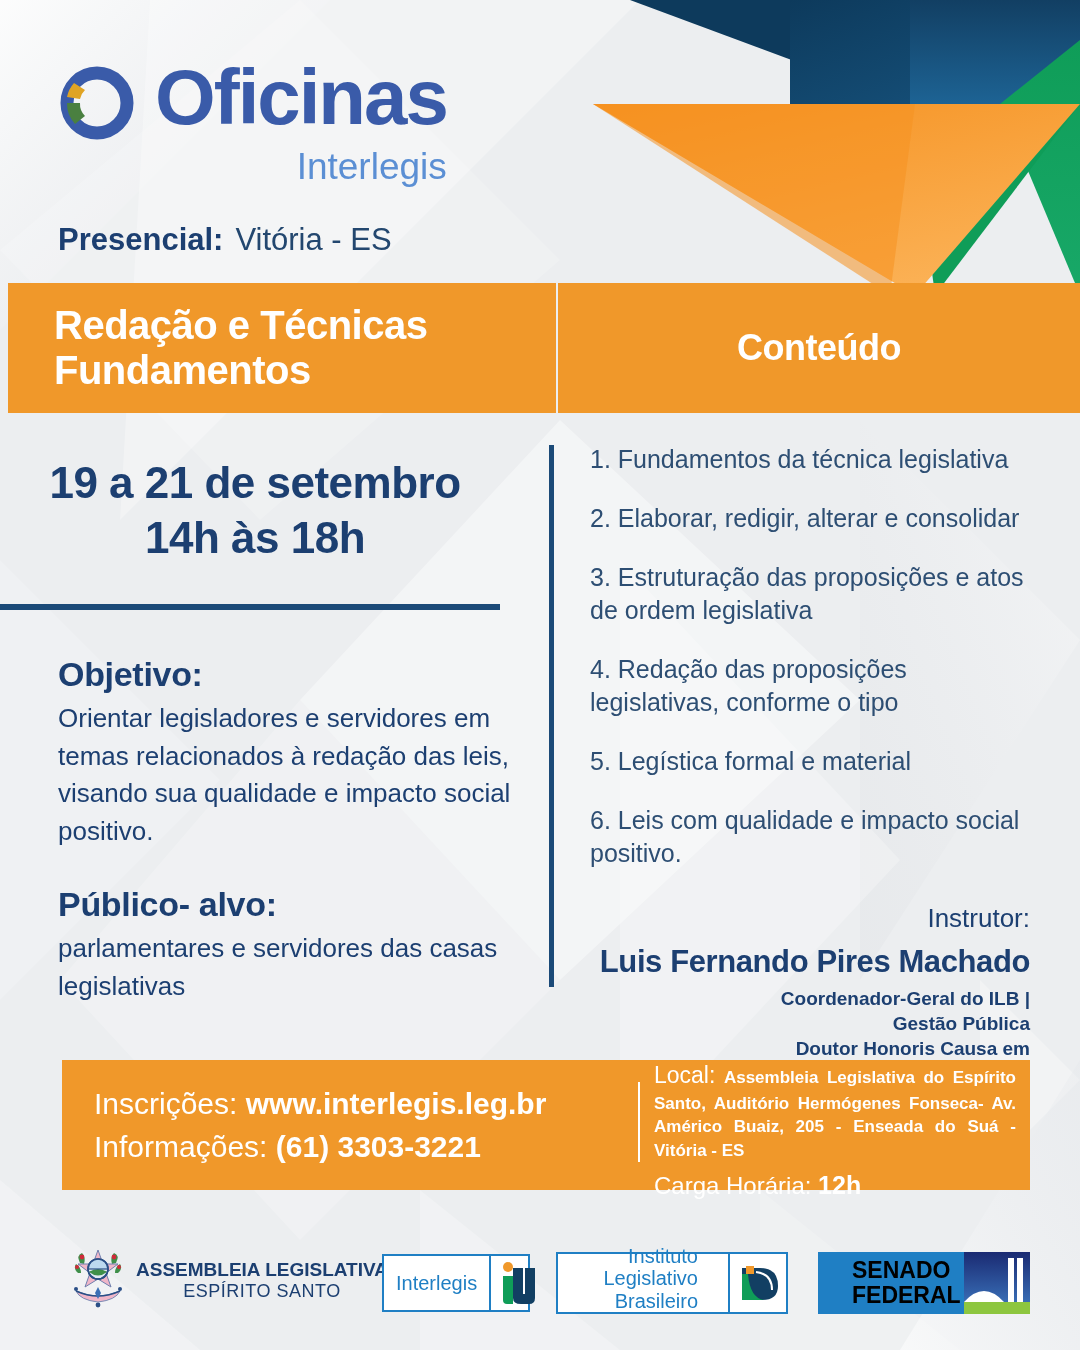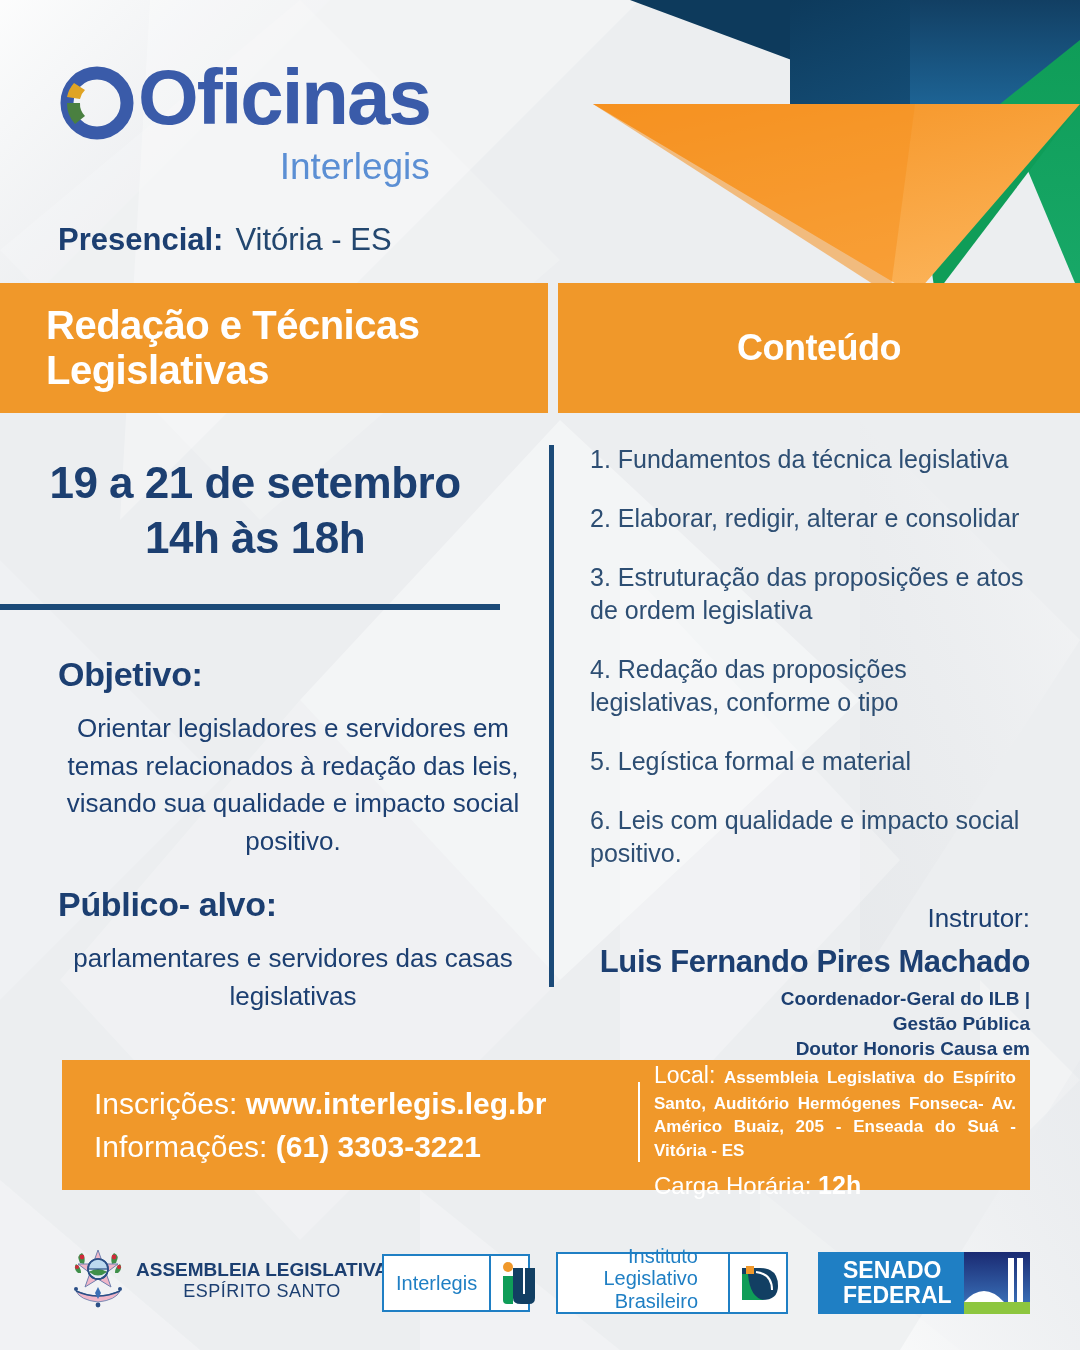--- a/index.html
+++ b/index.html
@@ -18,39 +18,39 @@
   }
 
   
   .bg-layer { position:absolute; inset:0; pointer-events:none; }
 
   
   .geo { position:absolute; top:0; right:0; width:520px; height:300px; }
 
   
   .logo-wrap { position:absolute; left:58px; top:58px; }
-  .logo-row { display:flex; align-items:flex-start; }
+  .logo-row { display:flex; align-items:flex-start;gap:17px; }
   .logo-o { position:relative; width:78px; height:78px; margin-top:6px; }
   .logo-word {
     font-size:78px; font-weight:bold; color:#3a5ba9;
     letter-spacing:-2px; line-height:78px; margin-left:2px;
   }
   .logo-sub {
     font-size:37px; color:#5b8fd4; text-align:right;
     margin-top:4px; letter-spacing:0px;
   }
 
   
   .presencial { position:absolute; left:58px; top:222px; display:flex; align-items:baseline; gap:12px; }
   .presencial .k { font-size:31px; font-weight:bold; color:#1c3f71; }
   .presencial .v { font-size:31px; font-weight:400; color:#23476f; }
 
   
   .bar-left {
-    position:absolute; left:0; top:283px; width:548px; height:130px;
+    position:absolute; left:8px; top:283px; width:548px; height:130px;
     background:#f0982a; display:flex; align-items:center;
   }
   .bar-left .txt {
     color:#fff; font-size:40px; font-weight:bold; line-height:1.12;
     padding-left:46px; letter-spacing:-0.5px;
   }
   .bar-right {
     position:absolute; left:558px; top:283px; width:522px; height:130px;
     background:#f0982a; display:flex; align-items:center; justify-content:center;
   }
@@ -63,21 +63,21 @@
     position:absolute; left:0; top:455px; width:510px; text-align:center;
     color:#1c3f71; font-weight:bold;
   }
   .date-1 { font-size:44px; line-height:1.25; letter-spacing:-0.5px; }
   .date-2 { font-size:44px; line-height:1.25; letter-spacing:-0.5px; }
 
   .hr-left { position:absolute; left:0; top:604px; width:500px; height:6px; background:#1b4a78; }
 
   .sec { position:absolute; left:58px; color:#1c3f71; }
   .sec-h { font-size:34px; font-weight:bold; letter-spacing:-0.3px; }
-  .sec-p { font-size:26px; line-height:1.45; margin-top:16px;text-align:center; }
+  .sec-p { font-size:26px; line-height:1.45; margin-top:6px; }
 
   .objetivo { top:655px; width:470px; }
   .publico  { top:885px; width:470px; }
   .publico .sec-p { font-size:26px; }
 
   
   .v-div { position:absolute; left:549px; top:445px; width:5px; height:542px; background:#1b4a78; }
 
   
   .content-list { position:absolute; left:590px; top:443px; width:450px; color:#2d4e73; }
@@ -113,21 +113,21 @@
   .f-box .lab { display:flex; align-items:center; padding:0 12px; color:#1f7fc4; line-height:1.12; }
   .f-box .mark { width:58px; border-left:2px solid #1f7fc4; position:relative; }
 
   .f-interlegis { left:382px; top:1254px; width:148px; height:58px; }
   .f-interlegis .lab { font-size:20px; }
 
   .f-ilb { left:556px; top:1252px; width:232px; height:62px;gap:20px; }
   .f-ilb .lab { font-size:20px; text-align:right; justify-content:flex-end; flex-direction:column; align-items:flex-end; padding:0 10px; }
 
   .f-senado { position:absolute; left:818px; top:1252px; width:212px; height:62px; display:flex; background:#1f7fc4; }
-  .f-senado .lab { flex:1; display:flex; flex-direction:column; justify-content:center; padding-left:25px; color:#ffffff; font-size:23px; font-weight:bold; line-height:1.08; }
+  .f-senado .lab { flex:1; display:flex; flex-direction:column; justify-content:center; padding-left:34px; color:#000000; font-size:23px; font-weight:bold; line-height:1.08; }
   .f-senado .mark { width:66px; position:relative; overflow:hidden; }
 </style>
 </head>
 <body>
 
 <div id="poster">
 
   <div class="bg-layer">
     <svg width="1080" height="1350" viewBox="0 0 1080 1350">
       <defs>
@@ -208,21 +208,21 @@
   </div>
 
   <div class="presencial">
     <span class="k">Presencial:</span>
     <span class="v">Vitória - ES</span>
   </div>
 
   <div class="bar-left">
     <div class="txt">
       <div>Redação e Técnicas</div>
-      <div>Legislativas</div>
+      <div>Fundamentos</div>
     </div>
   </div>
   <div class="bar-right">
     <div class="txt">Conteúdo</div>
   </div>
 
   <div class="date-block">
     <div class="date-1">19 a 21 de setembro</div>
     <div class="date-2">14h às 18h</div>
   </div>

